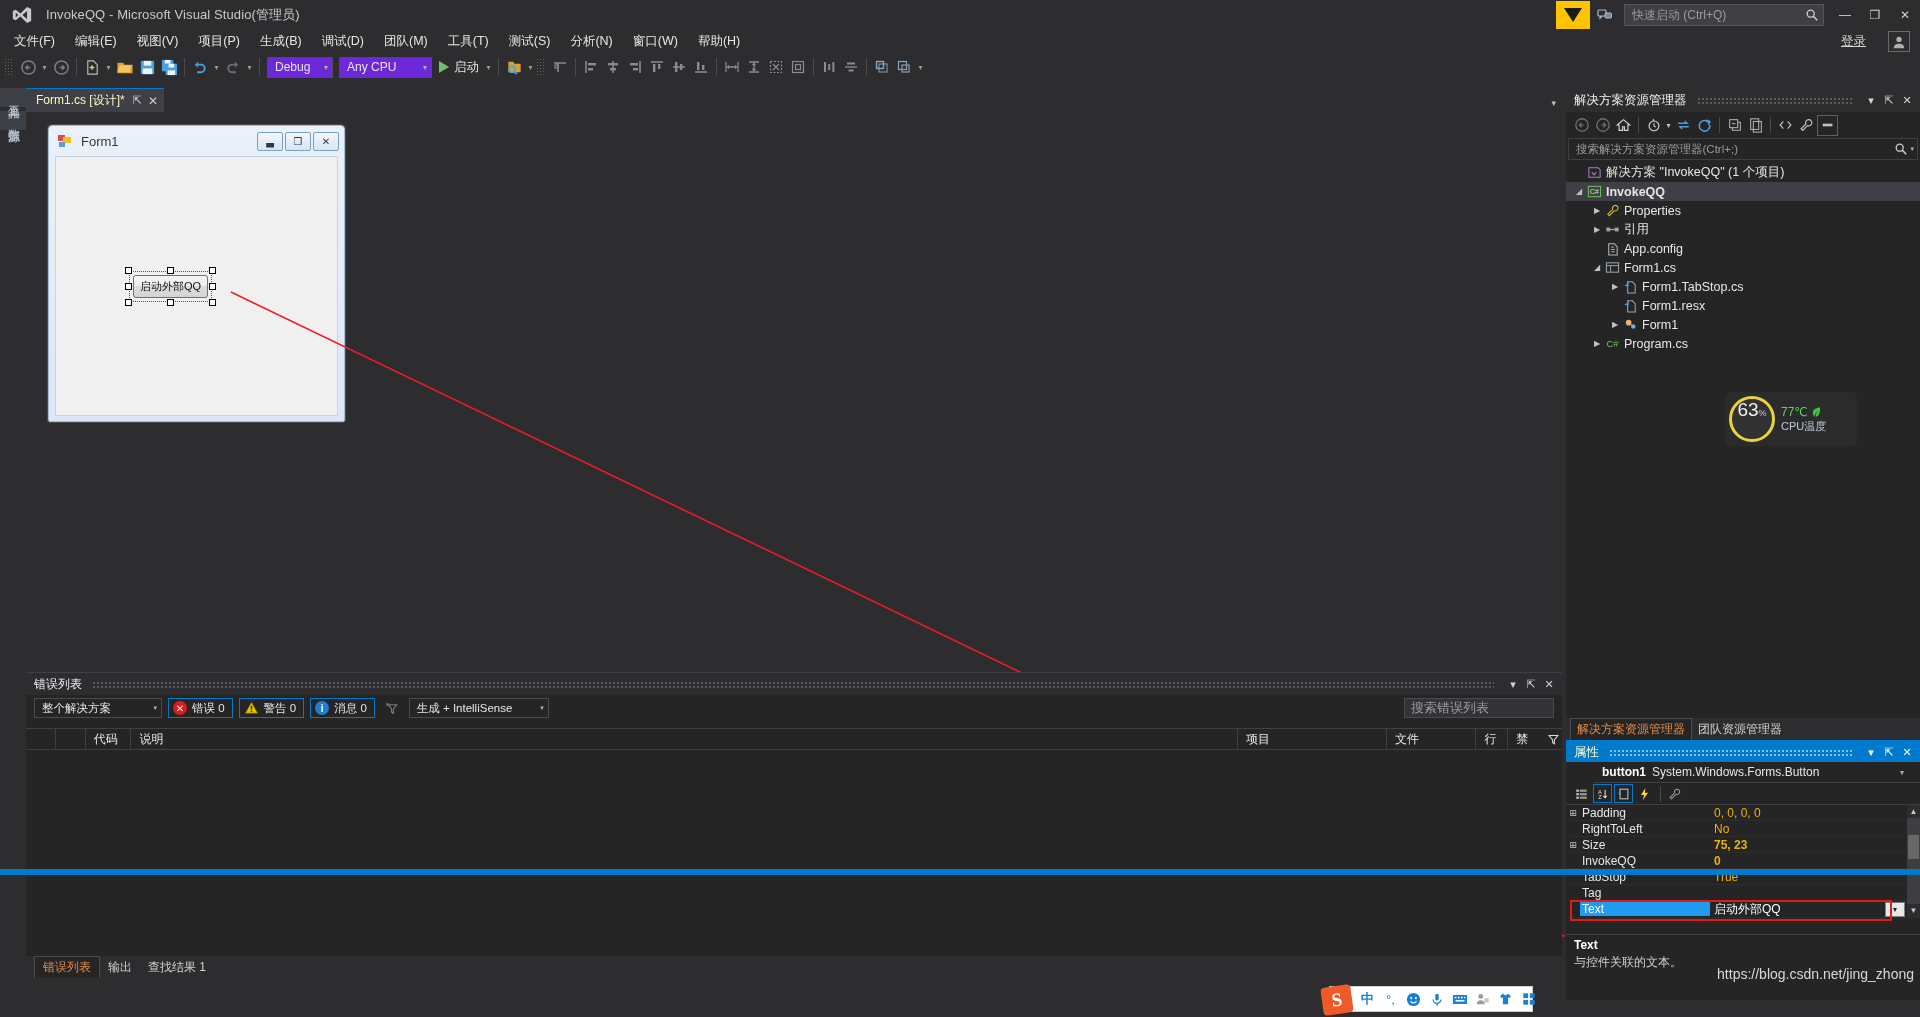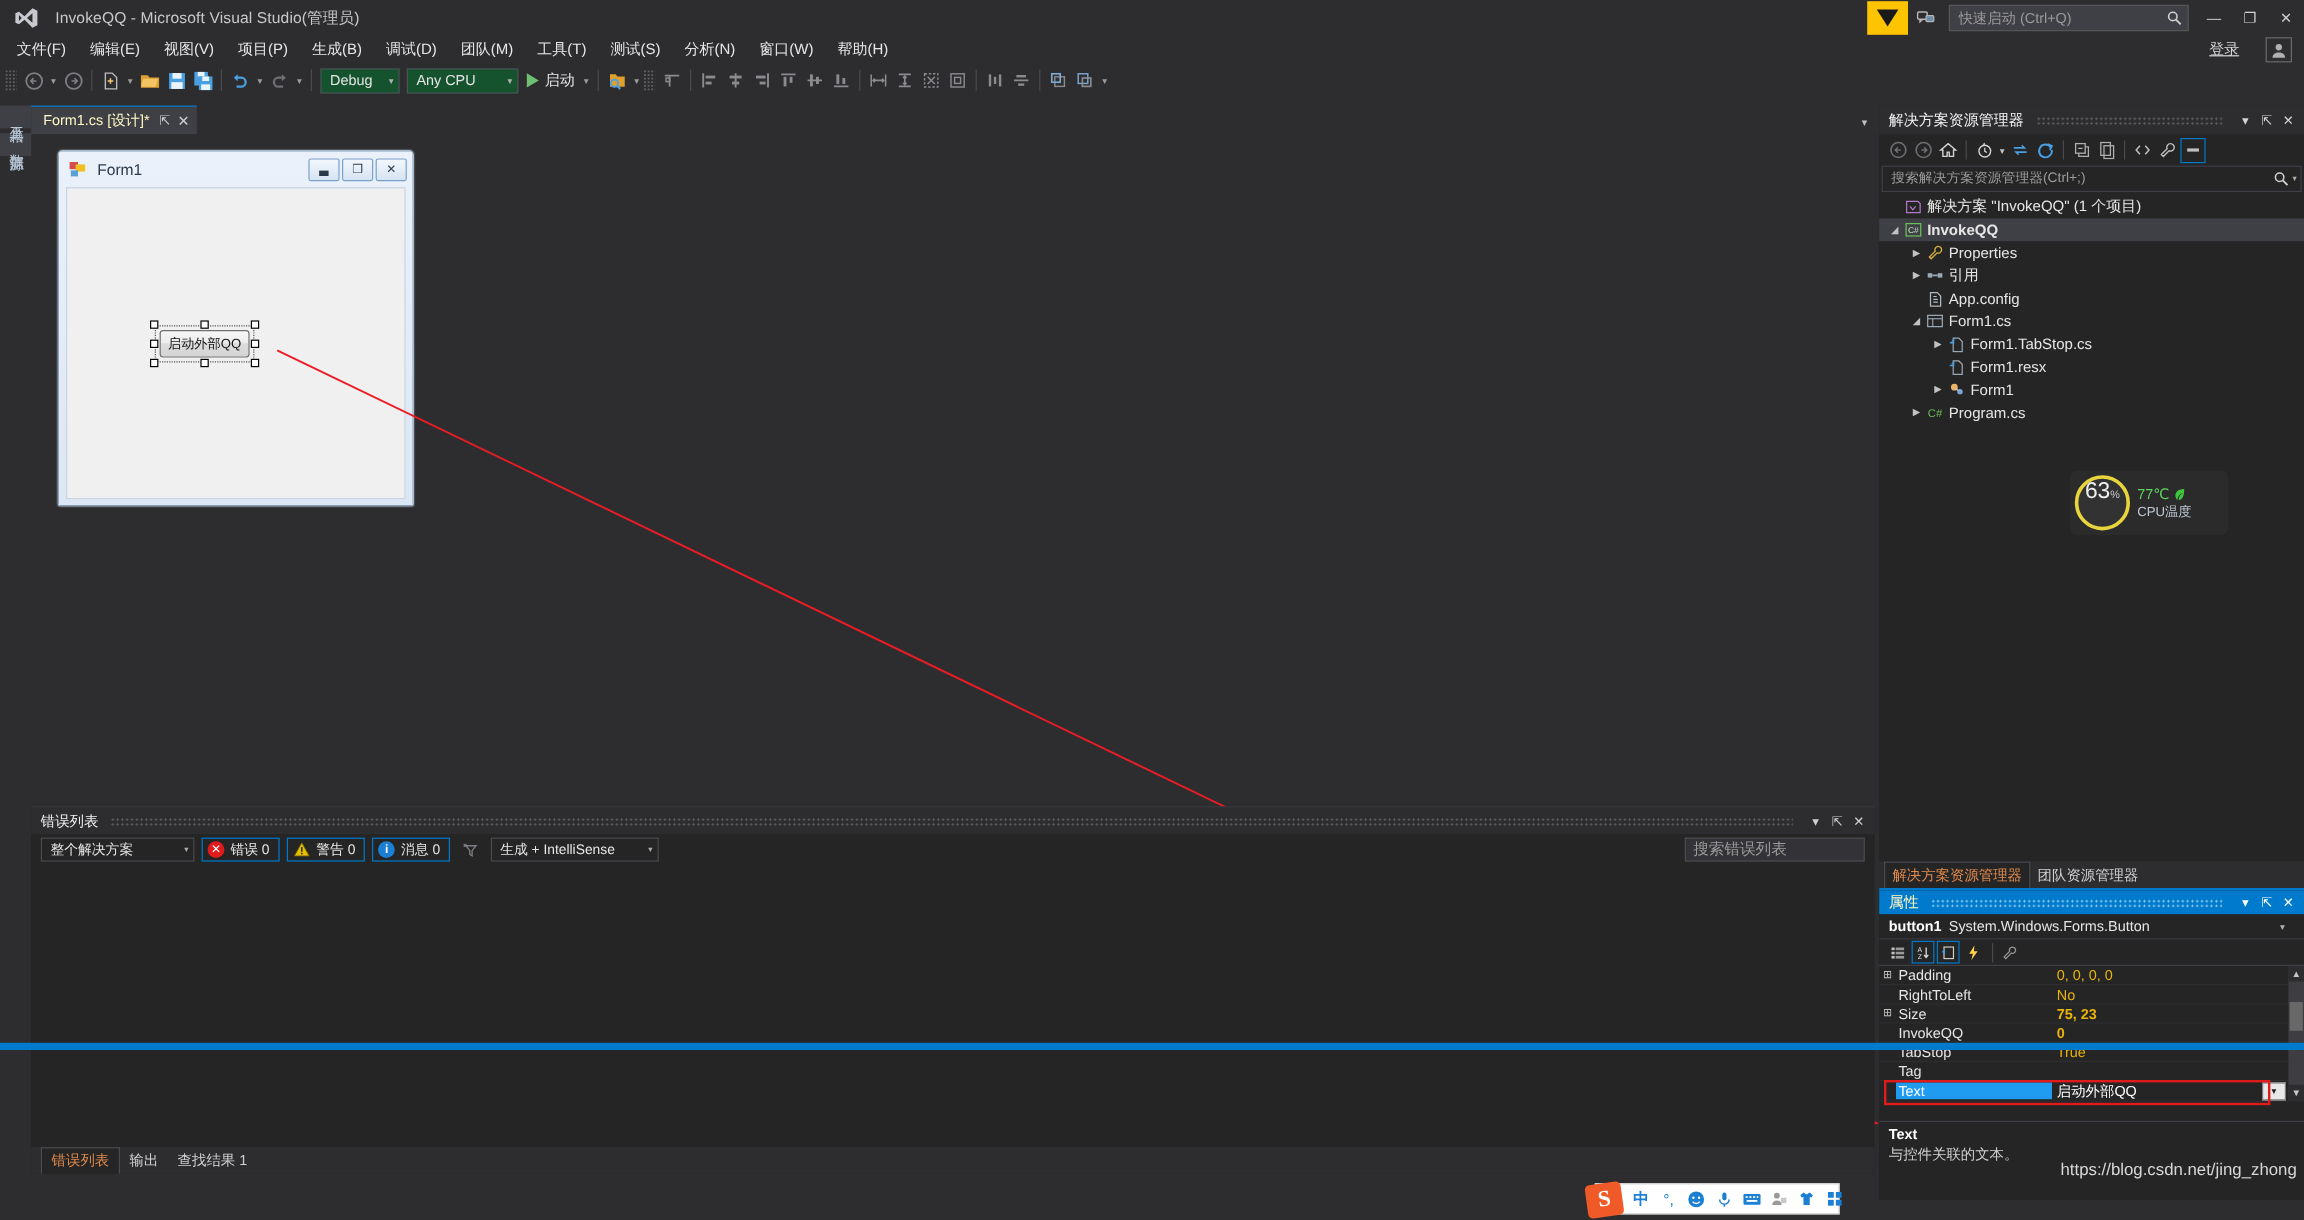--- a/index.html
+++ b/index.html
@@ -74,21 +74,21 @@
   .grip { width: 10px; height: 18px; margin-right: 3px;
     background-image: radial-gradient(#6e6e6e 1px, transparent 1px);
     background-size: 3px 3px; opacity:.8; }
   .tb-btn {
     width: 22px; height: 22px; display: flex; align-items: center; justify-content: center;
     color: #9b9b9b; font-size: 13px;
   }
   .tb-caret { width: 11px; height: 22px; display: flex; align-items: center; justify-content: center; color:#9b9b9b; font-size: 8px; }
   .tb-sep { width: 1px; height: 18px; background: #4a4a4f; margin: 0 4px; }
   .tb-combo {
-    height: 21px; background: #14532d; border: 1px solid #4f4f55; color: #e6e6e6;
+    height: 21px; background: #6d28d9; border: 1px solid #4f4f55; color: #e6e6e6;
     font-size: 12px; display: flex; align-items: center; padding: 0 4px 0 7px; margin: 0 3px;
   }
   .tb-combo .cb-caret { margin-left: auto; font-size: 8px; color:#b0b0b0; padding-left:8px; }
   .run-btn { display: flex; align-items: center; padding: 0 4px; height: 22px; }
   .run-tri { width:0; height:0; border-top:6px solid transparent; border-bottom:6px solid transparent; border-left:10px solid #6fbf73; margin-right:5px; }
   .run-label { font-size: 12.5px; color: #e6e6e6; }
 
   
   .vtabs { position: absolute; left: 0; top: 88px; width: 24px; }
   .vtab {
@@ -255,21 +255,21 @@
   .props {
     position: absolute; left: 1566px; top: 740px; width: 354px; height: 260px;
     background: #252526; border-top: 2px solid #007acc;
   }
   .props-header { height: 20px; background: #007acc; display:flex; align-items:center; padding: 0 4px 0 8px;}
   .props-header .panel-title { color:#fef9c3; }
   .props-header .panel-dots { background-image: radial-gradient(#7fc3ec 1px, transparent 1px); }
   .props-header .panel-icon { color:#fff; }
   .props-obj {
     height: 21px; display:flex; align-items:center; padding: 0 16px 0 8px;
-    font-size: 12px; color: #e6e6e6; background:#252526; border-bottom: 1px solid #3f3f46;
+    font-size: 12px; color: #e6e6e6; background:#252526; border-bottom: 1px solid #3f3f46; margin-left: 28px;
   }
   .props-obj b { margin-right: 6px; color:#fff; }
   .props-toolbar { height: 22px; display:flex; align-items:center; padding-left:6px; border-bottom:1px solid #3f3f46; background:#252526;}
   .pt-btn { width:19px; height:19px; display:flex; align-items:center; justify-content:center; color:#b8b8b8; font-size:11px; margin-right:2px;}
   .pt-btn.sel { border:1px solid #007acc; }
   .pgrid { position: relative; }
   .pg-row { height: 15.6px; display:flex; align-items:center; font-size:12px; color:#e6e6e6; border-bottom:1px solid #2d2d30;}
   .pg-exp { width:14px; text-align:center; color:#c2c2c2; font-size:9px; flex:0 0 14px;}
   .pg-name { flex: 0 0 130px; padding-left:2px; }
   .pg-val { flex:1; padding-left:4px; color:#eab308; }
@@ -669,20 +669,35 @@
 
     <div class="ep-search">
       <input placeholder="搜索错误列表" style="">
       <svg width="13" height="13" viewBox="0 0 16 16">
         <circle cx="6.5" cy="6.5" r="4" fill="none" stroke="#cfcfcf" stroke-width="1.5"></circle>
           <line x1="9.5" y1="9.5" x2="14" y2="14" stroke="#cfcfcf" stroke-width="1.8"></line>
       </svg>
       <span style="color:#b0b0b0;font-size:7px;margin-left:2px">▾</span>
     </div>
 
+    <div class="ep-grid-head">
+      <div class="gh-cell" style="width:30px"></div>
+      <div class="gh-cell" style="width:30px"></div>
+      <div class="gh-cell" style="width:46px">代码</div>
+      <div class="gh-cell" style="width:1114px">说明</div>
+      <div class="gh-cell" style="width:150px">项目</div>
+      <div class="gh-cell" style="width:90px">文件</div>
+      <div class="gh-cell" style="width:32px">行</div>
+      <div class="gh-cell" style="width:30px;border-right:none">禁</div>
+      <div class="gh-cell" style="width:24px;border-right:none">
+        <svg width="15" height="14" viewBox="0 0 16 16">
+            <path d="M3 4h10l-4 5v4.5L7 12.2V9z" fill="none" stroke="#dcdcdc" stroke-width="1.2"></path>
+          </svg>
+      </div>
+    </div>
 
     <div class="ep-body"></div>
 
     <div class="ep-tabs">
       <div class="ep-tab active">错误列表</div>
       <div class="ep-tab">输出</div>
       <div class="ep-tab">查找结果 1</div>
     </div>
   </div>
 

